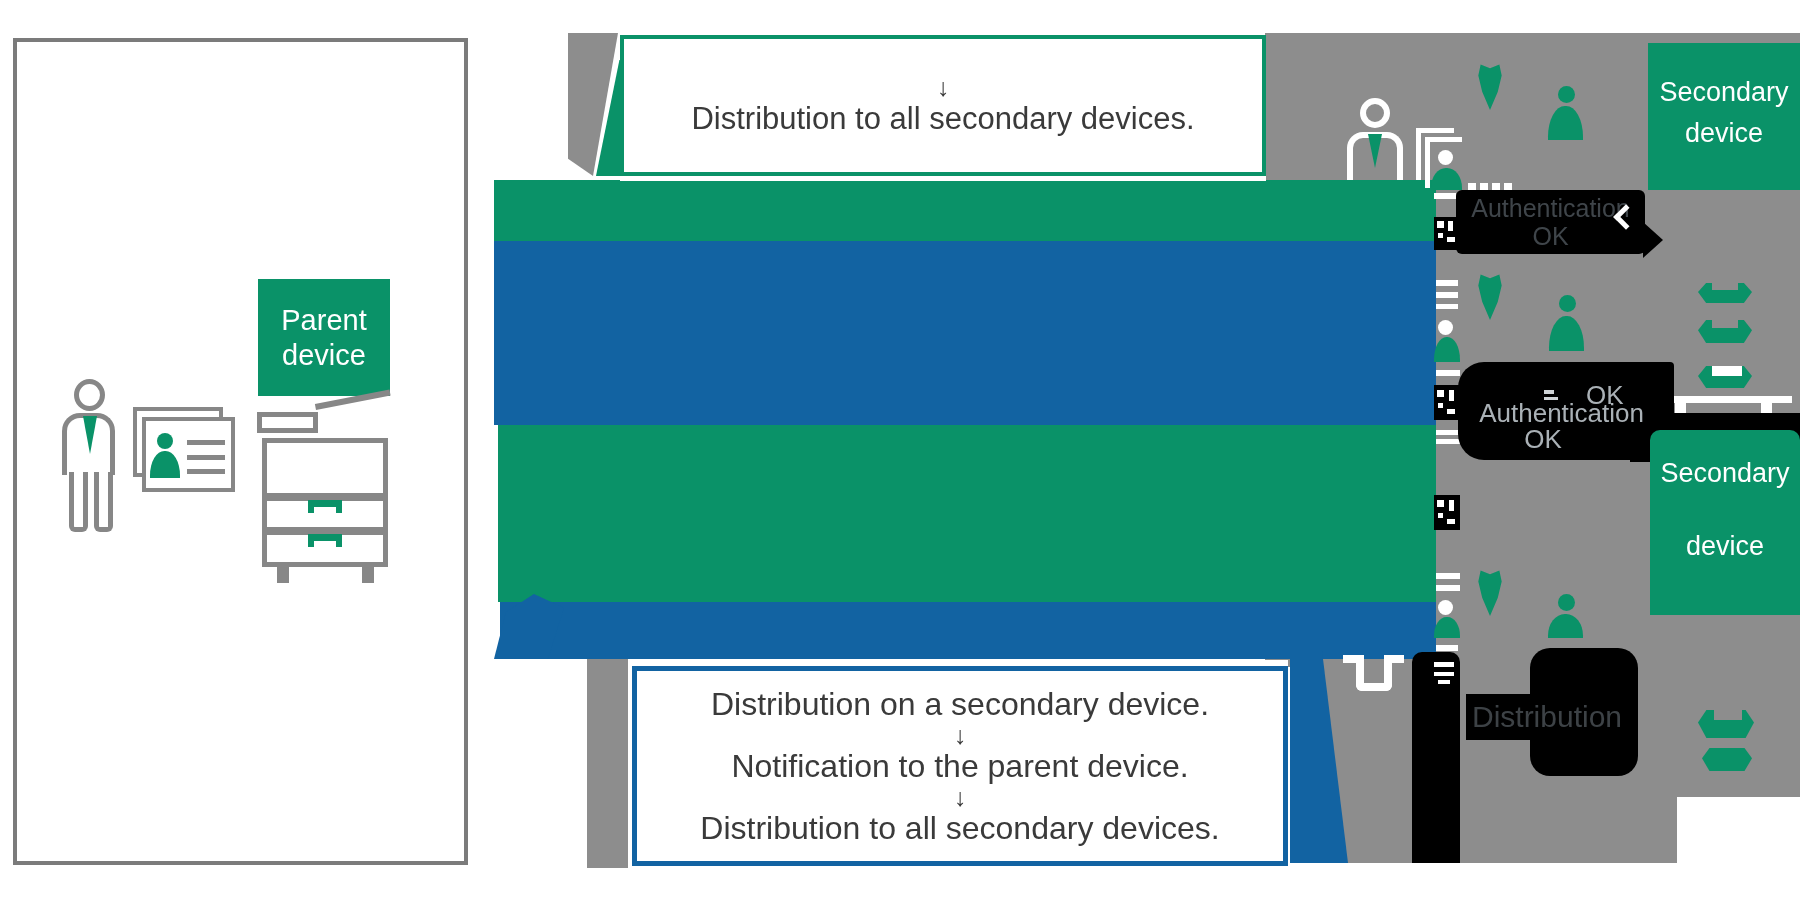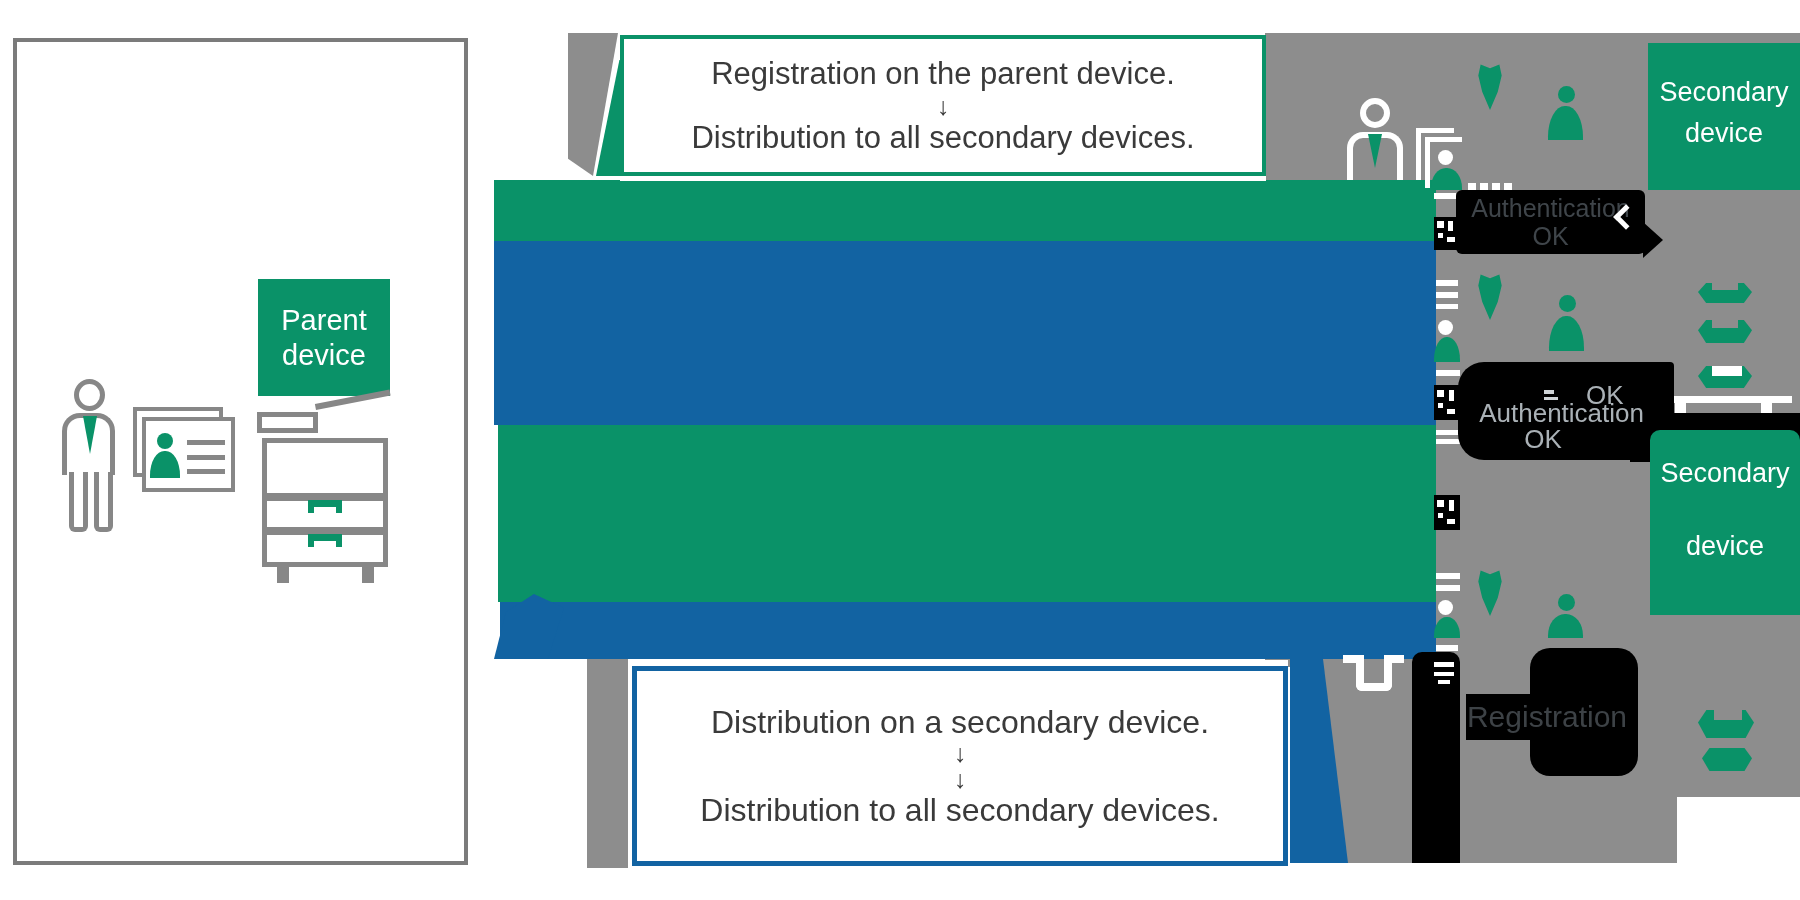--- a/index.html
+++ b/index.html
@@ -201,38 +201,38 @@
     <div style="margin-top:42px;">device</div>
   </div>
 
   <div class="abs bg-black" style="left:1412px;top:652px;width:48px;height:211px;border-radius:10px 10px 0 0;">
     <span class="abs" style="left:22px;top:10px;width:20px;height:5px;background:#fff;"></span>
     <span class="abs" style="left:22px;top:20px;width:20px;height:4px;background:#fff;"></span>
     <span class="abs" style="left:26px;top:28px;width:12px;height:4px;background:#fff;"></span>
   </div>
   <div class="abs bg-black" style="left:1530px;top:648px;width:108px;height:128px;border-radius:20px;"></div>
   <div class="abs bg-black" style="left:1466px;top:694px;width:162px;height:46px;"></div>
-  <div class="abs" style="left:1466px;top:700px;width:162px;font-size:30px;color:var(--registration-text);text-align:center;">Registration</div>
+  <div class="abs" style="left:1466px;top:700px;width:162px;font-size:30px;color:var(--registration-text);text-align:center;">Distribution</div>
 
   <div class="abs hex" style="left:1698px;top:710px;width:56px;height:28px;"></div>
   <div class="abs bg-gray" style="left:1714px;top:710px;width:28px;height:10px;"></div>
   <div class="abs hex" style="left:1702px;top:748px;width:50px;height:23px;"></div>
 
   <div class="abs bg-white" style="left:1343px;top:655px;width:20px;height:8px;"></div>
   <div class="abs bg-white" style="left:1384px;top:655px;width:20px;height:8px;"></div>
   <div class="abs" style="left:1356px;top:655px;width:36px;height:36px;border:8px solid #fff;border-top:none;box-sizing:border-box;border-radius:0 0 6px 6px;"></div>
 
   <div class="abs bg-white" style="left:620px;top:176px;width:646px;height:5px;"></div>
   <div id="top-note" class="abs note">
-    <div class="line">Registration on the parent device.</div>
     <div class="arrow">↓</div>
     <div class="line">Distribution to all secondary devices.</div>
   </div>
 
   <div class="abs bg-white" style="left:632px;top:660px;width:656px;height:6px;"></div>
   <div id="bottom-note" class="abs note">
     <div class="line">Distribution on a secondary device.</div>
     <div class="arrow">↓</div>
+    <div class="line">Notification to the parent device.</div>
     <div class="arrow">↓</div>
     <div class="line">Distribution to all secondary devices.</div>
   </div>
 
 </div>
 
 </body></html>

